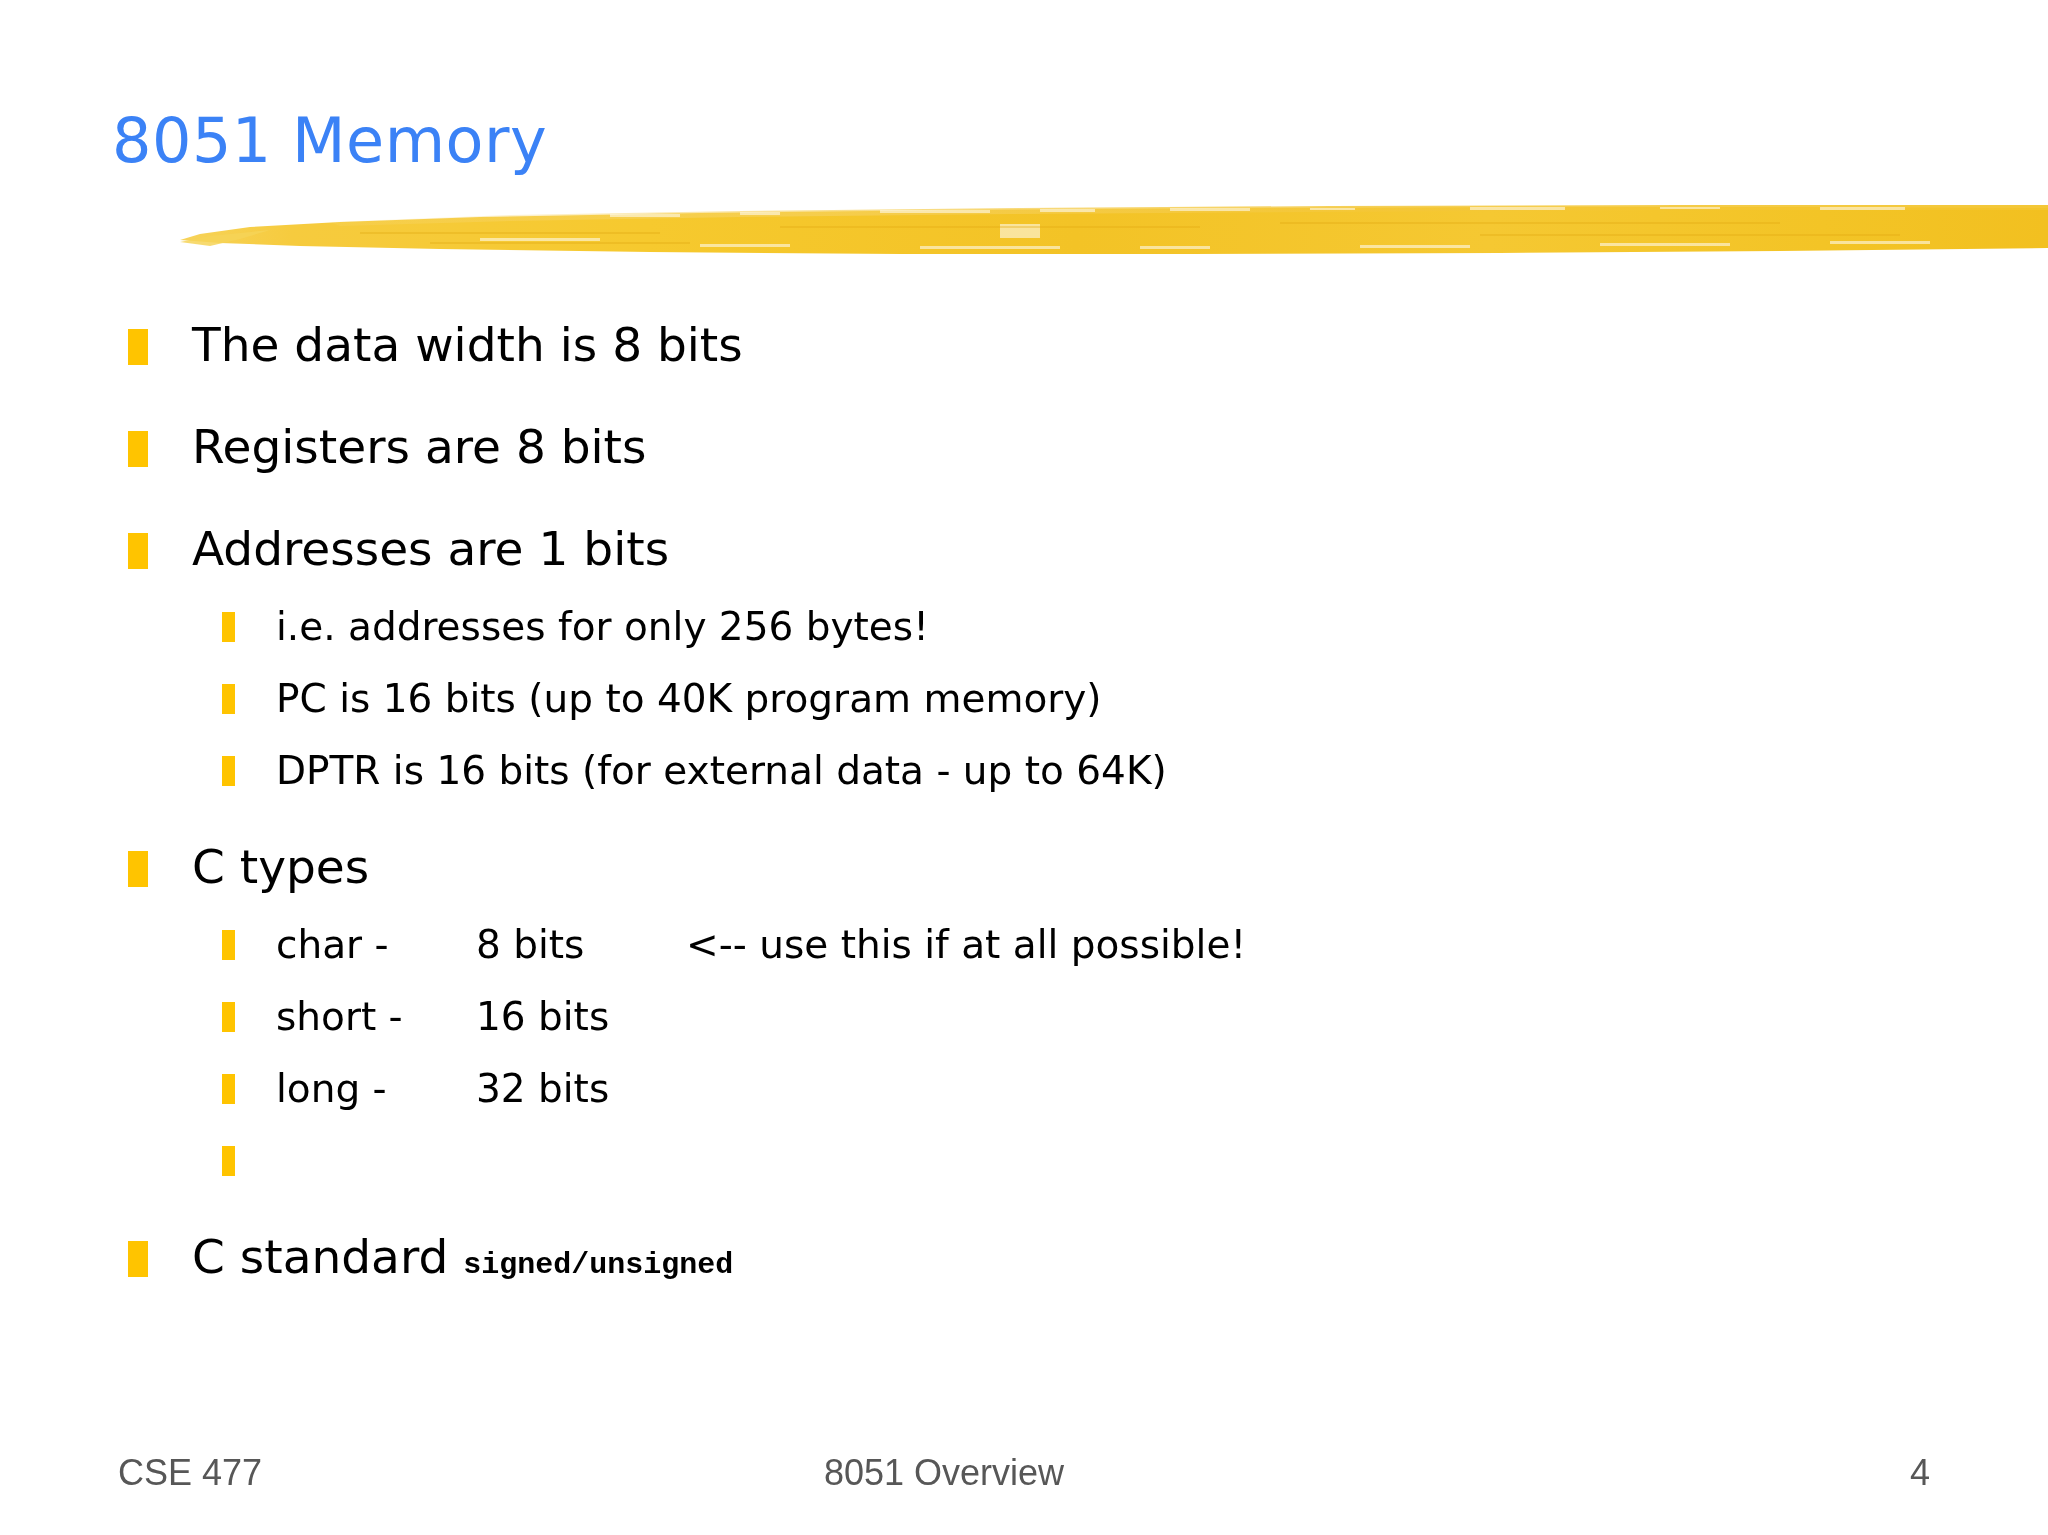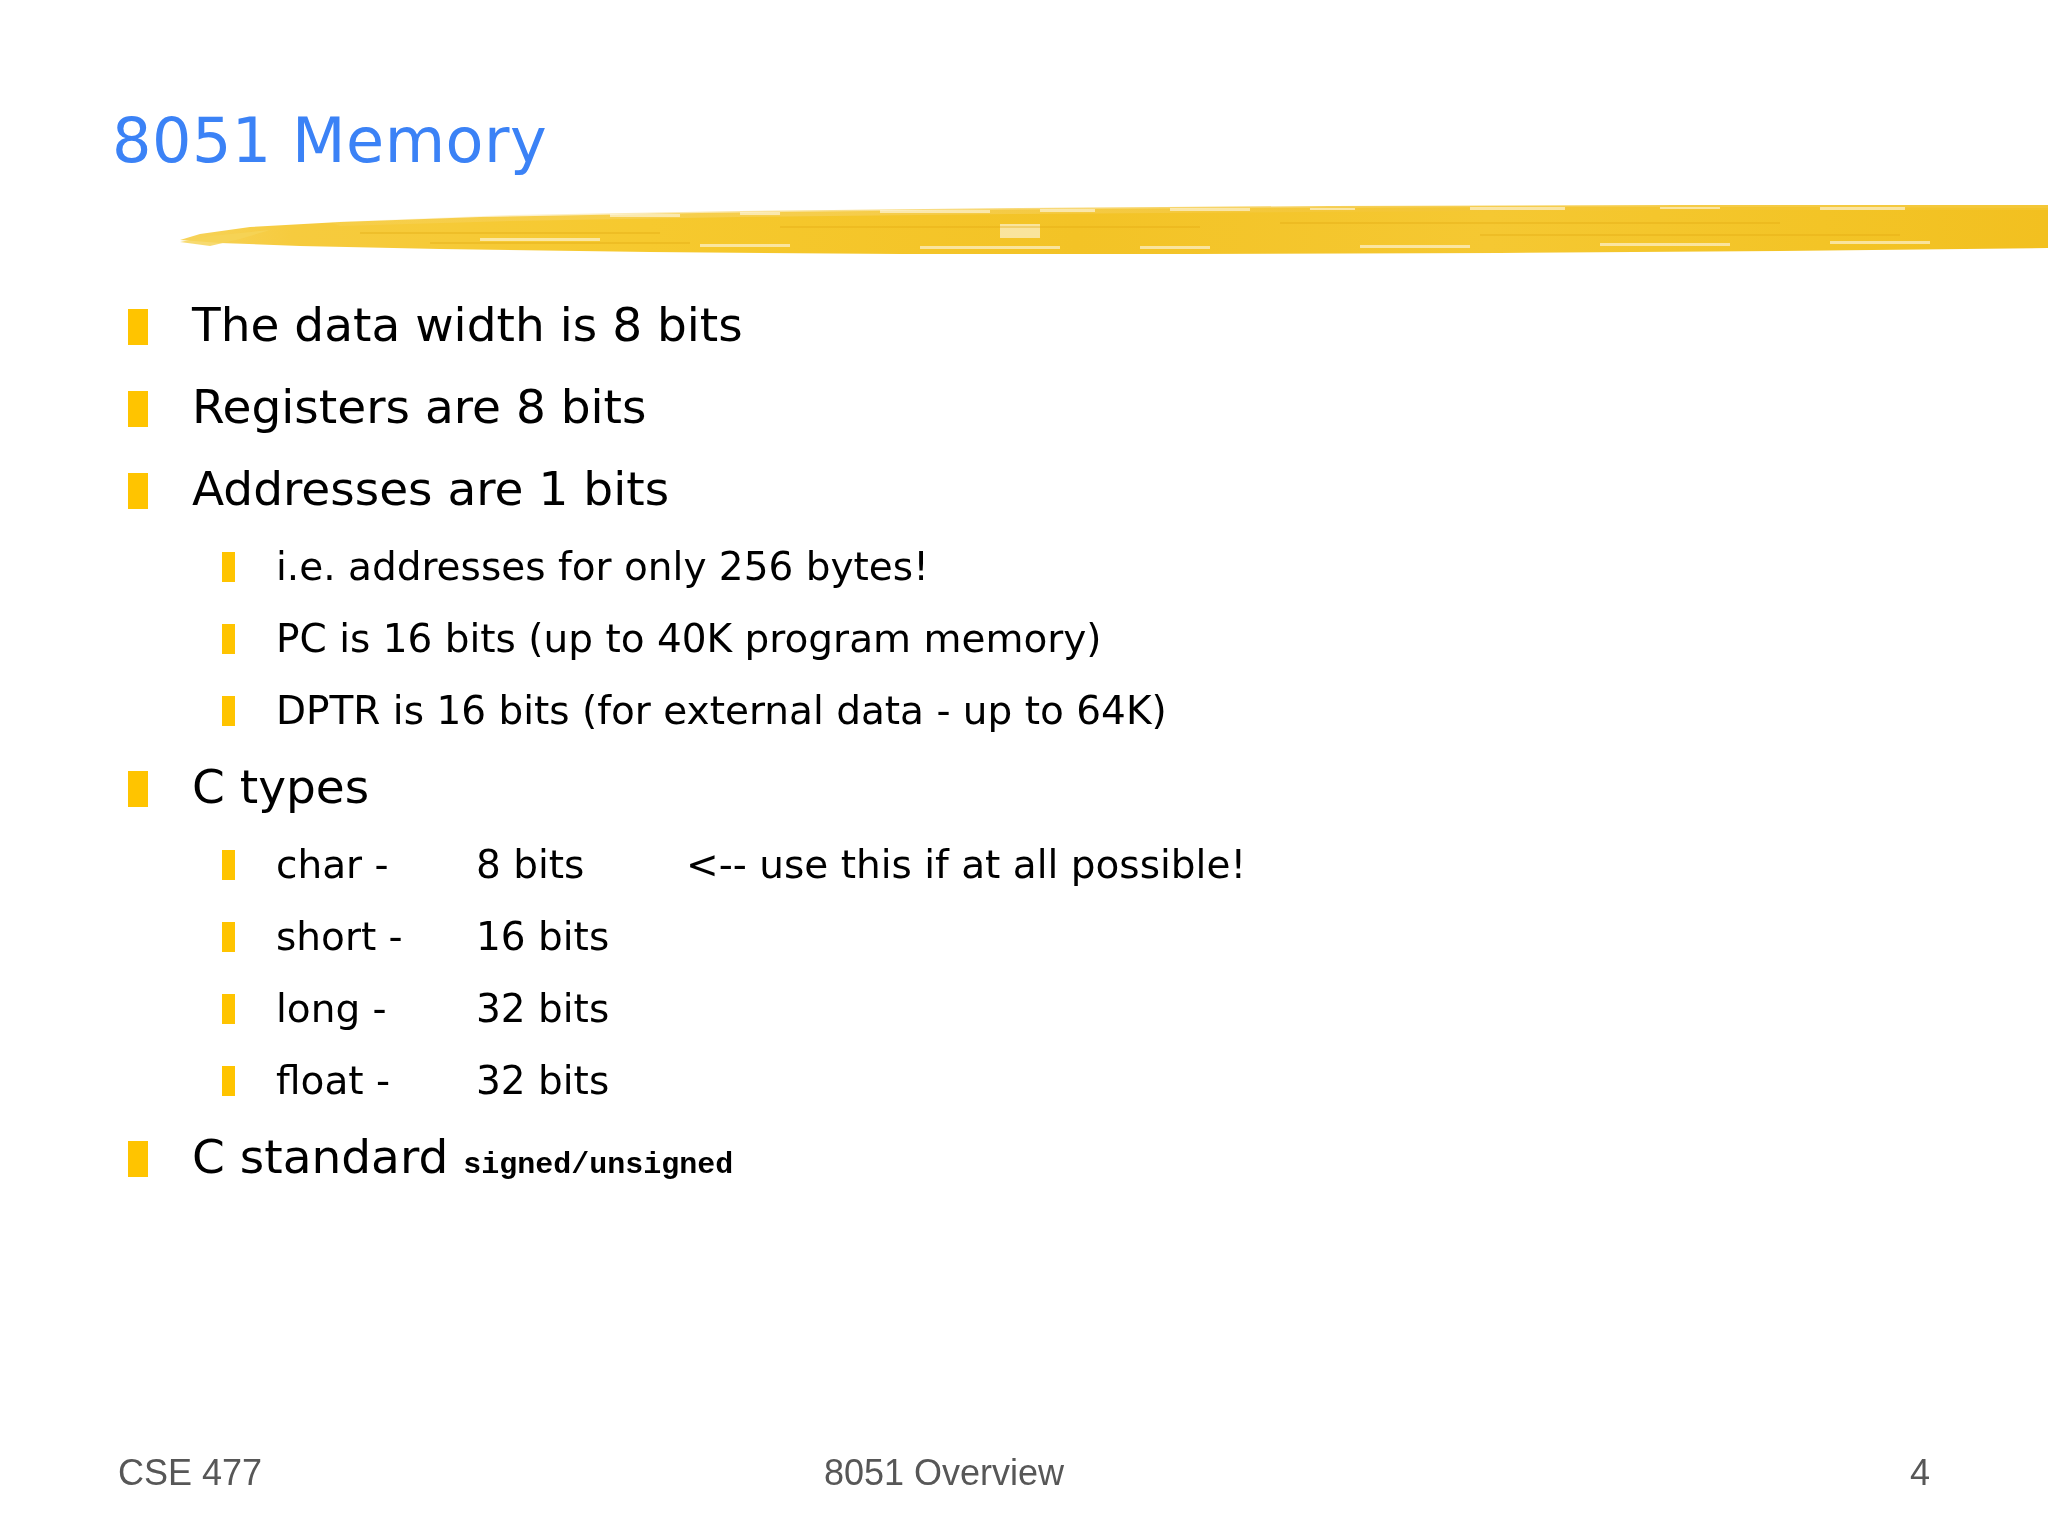--- a/index.html
+++ b/index.html
@@ -55,21 +55,21 @@
     width: 2048px;
   }
 
   .row {
     position: relative;
     display: flex;
     align-items: flex-start;
   }
 
   
-  .lvl1 { height: 82px; padding-left: 128px; }
+  .lvl1 { height: 82px; padding-left: 128px; margin-top: 20px; }
   .lvl1 .bullet {
     flex: 0 0 auto;
     width: 20px;
     height: 36px;
     background: #FFC400;
     margin-top: 17px;
     margin-right: 0;
   }
   .lvl1 .txt {
     margin-left: 44px;
@@ -257,21 +257,20 @@
     </div>
 
 
     <div class="row lvl2">
       <span class="bullet"></span>
       <span class="txt"><span class="type-name">long -</span><span class="type-size">32 bits</span><span class="type-note"></span></span>
     </div>
 
     <div class="row lvl2">
       <span class="bullet"></span>
-      <span class="txt"><span class="type-name">float -</span><span class="type-size">32 bits</span><span class="type-note"></span></span>
     </div>
 
     <div class="row lvl1">
       <span class="bullet"></span>
       <span class="txt"><span>C standard </span><span class="mono">signed/unsigned</span></span>
     </div>
 
   </div>
 
   <div class="footer">

